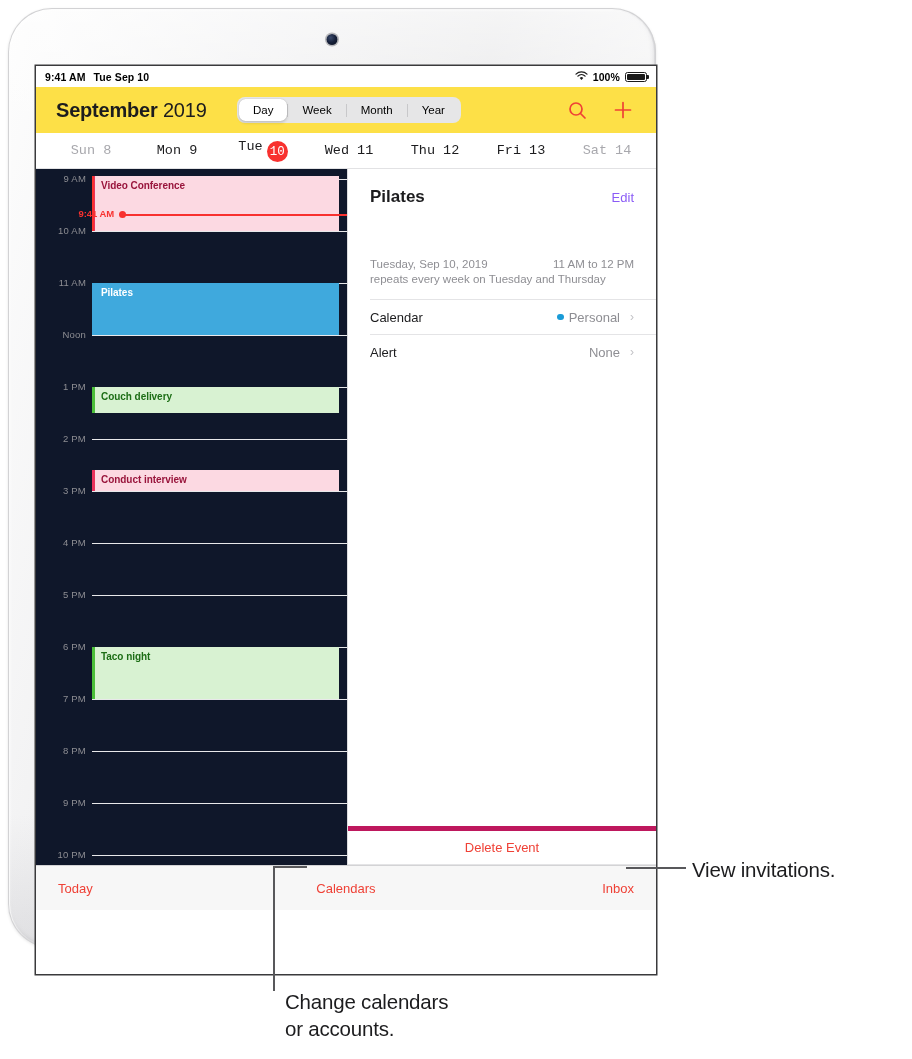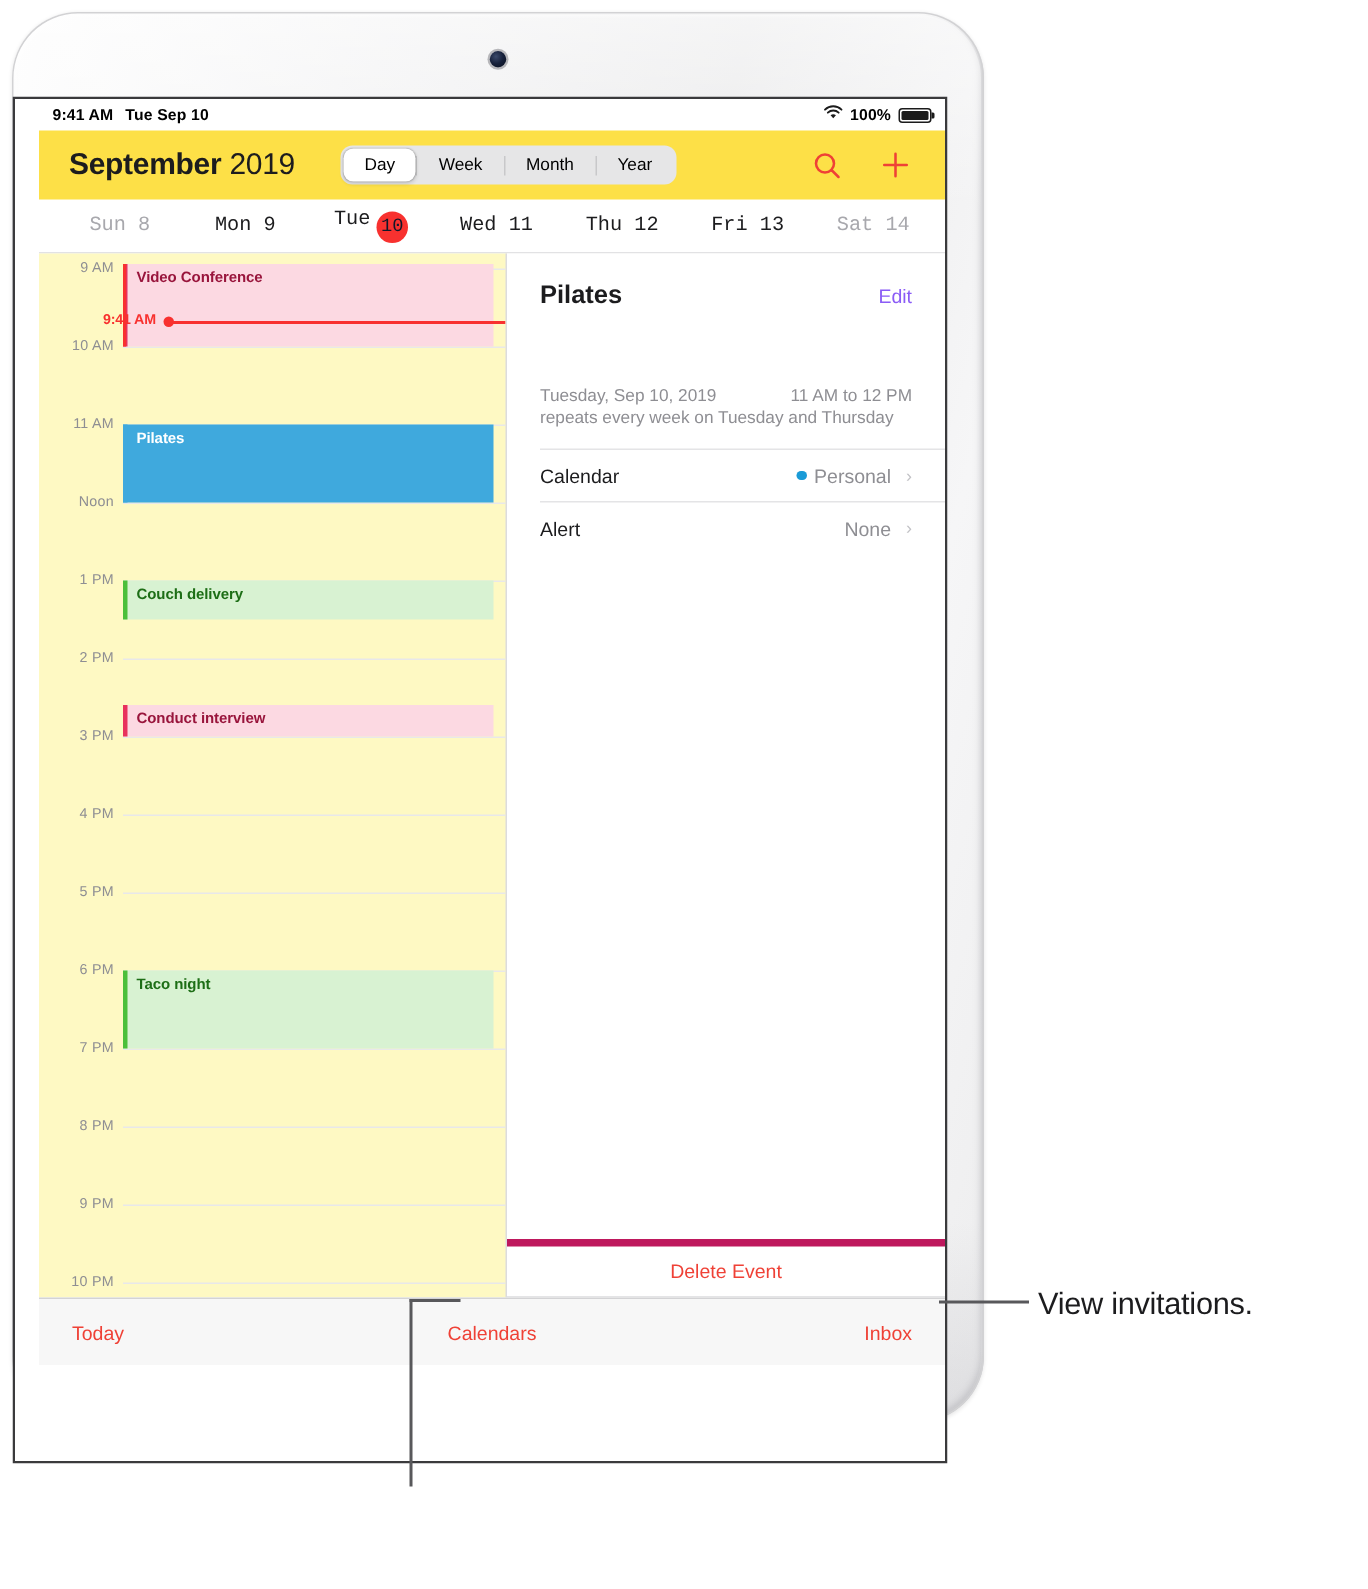--- a/index.html
+++ b/index.html
@@ -41,26 +41,25 @@
     width:47px; height:47px; border-radius:50%;
     background: linear-gradient(145deg,#f7f7f8,#ececee);
     box-shadow:
       inset 0 0 0 2px rgba(255,255,255,.9),
       0 0 0 2px rgba(150,150,155,.75),
       inset 0 2px 4px rgba(170,170,175,.35);
   }
 
   
   .screen {
-    position:absolute; left:2px; top:58px;
+    position:absolute; left:28px; top:58px;
     width:620px; height:908px;
     background:#ffffff;
     overflow:hidden;
     box-shadow: 0 0 0 1.5px #3a3a3c;
-    padding-left: 16px;
   }
 
   
   .statusbar{
     height:21px; display:flex; align-items:center;
     padding:0 9px; background:#fff;
     font-size:10.5px; font-weight:bold; color:#000; letter-spacing:.1px;
   }
   .sb-time{ margin-right:8px; }
   .sb-date{ }
@@ -99,30 +98,30 @@
 
   
   .weekstrip{
     height:36px; display:flex; align-items:center; background:#fff;
     padding:0 6px 0 12px; border-bottom:1px solid #e2e2e4;
   }
   .daycell{ flex:1; text-align:center; font-size:13.5px; color:#1c1c1e; font-weight:500; white-space:nowrap;font-family:Liberation Mono, monospace;}
   .daycell.dim{ color:#a8a8ad; font-weight:normal;}
   .badge{
     display:inline-flex;align-items:center;justify-content:center;
-    width:21px;height:21px;border-radius:50%;background:#f8312f;color:#0f172a;
+    width:21px;height:21px;border-radius:50%;background:#f8312f;color:#ffffff;
     font-size:12.5px;font-weight:500;margin-left:4px;vertical-align:-5px;
   }
 
   
   .content{ display:flex; height:696px; }
 
   
   .timeline{
-    width:312px; position:relative; background:#fef9c3;
+    width:312px; position:relative; background:#0f172a;
     border-right:1px solid #dcdcde; overflow:hidden;
   }
   .tl-inner{ position:absolute; left:0; right:0; top:0; height:1000px; }
   .hour{ position:absolute; left:0; right:0; height:0; }
   .hour .hl{ position:absolute; left:56px; right:0; top:0; height:1px; background:#e8e8ea;}
   .hour .lab{
     position:absolute; left:0; width:50px; text-align:right; top:-6px;
     font-size:9.5px; color:#8e8e93; letter-spacing:.2px;
   }
   .event{
@@ -400,14 +399,18 @@
       </div>
 
     </div>
   </div>
 
   <div class="lead" style="left:626px; top:867px; width:60px; height:1.6px;"></div>
   <div class="lead" style="left:273px; top:866px; width:34px; height:1.6px;"></div>
   <div class="lead" style="left:273px; top:866px; width:1.6px; height:125px;"></div>
 
   <div class="callout" style="left:692px; top:856px;">View invitations.</div>
+  <div class="callout" style="left:285px; top:988px;">
+    <div>Change calendars</div>
+    <div>or accounts.</div>
+  </div>
 
 </div>
 
 </body></html>

